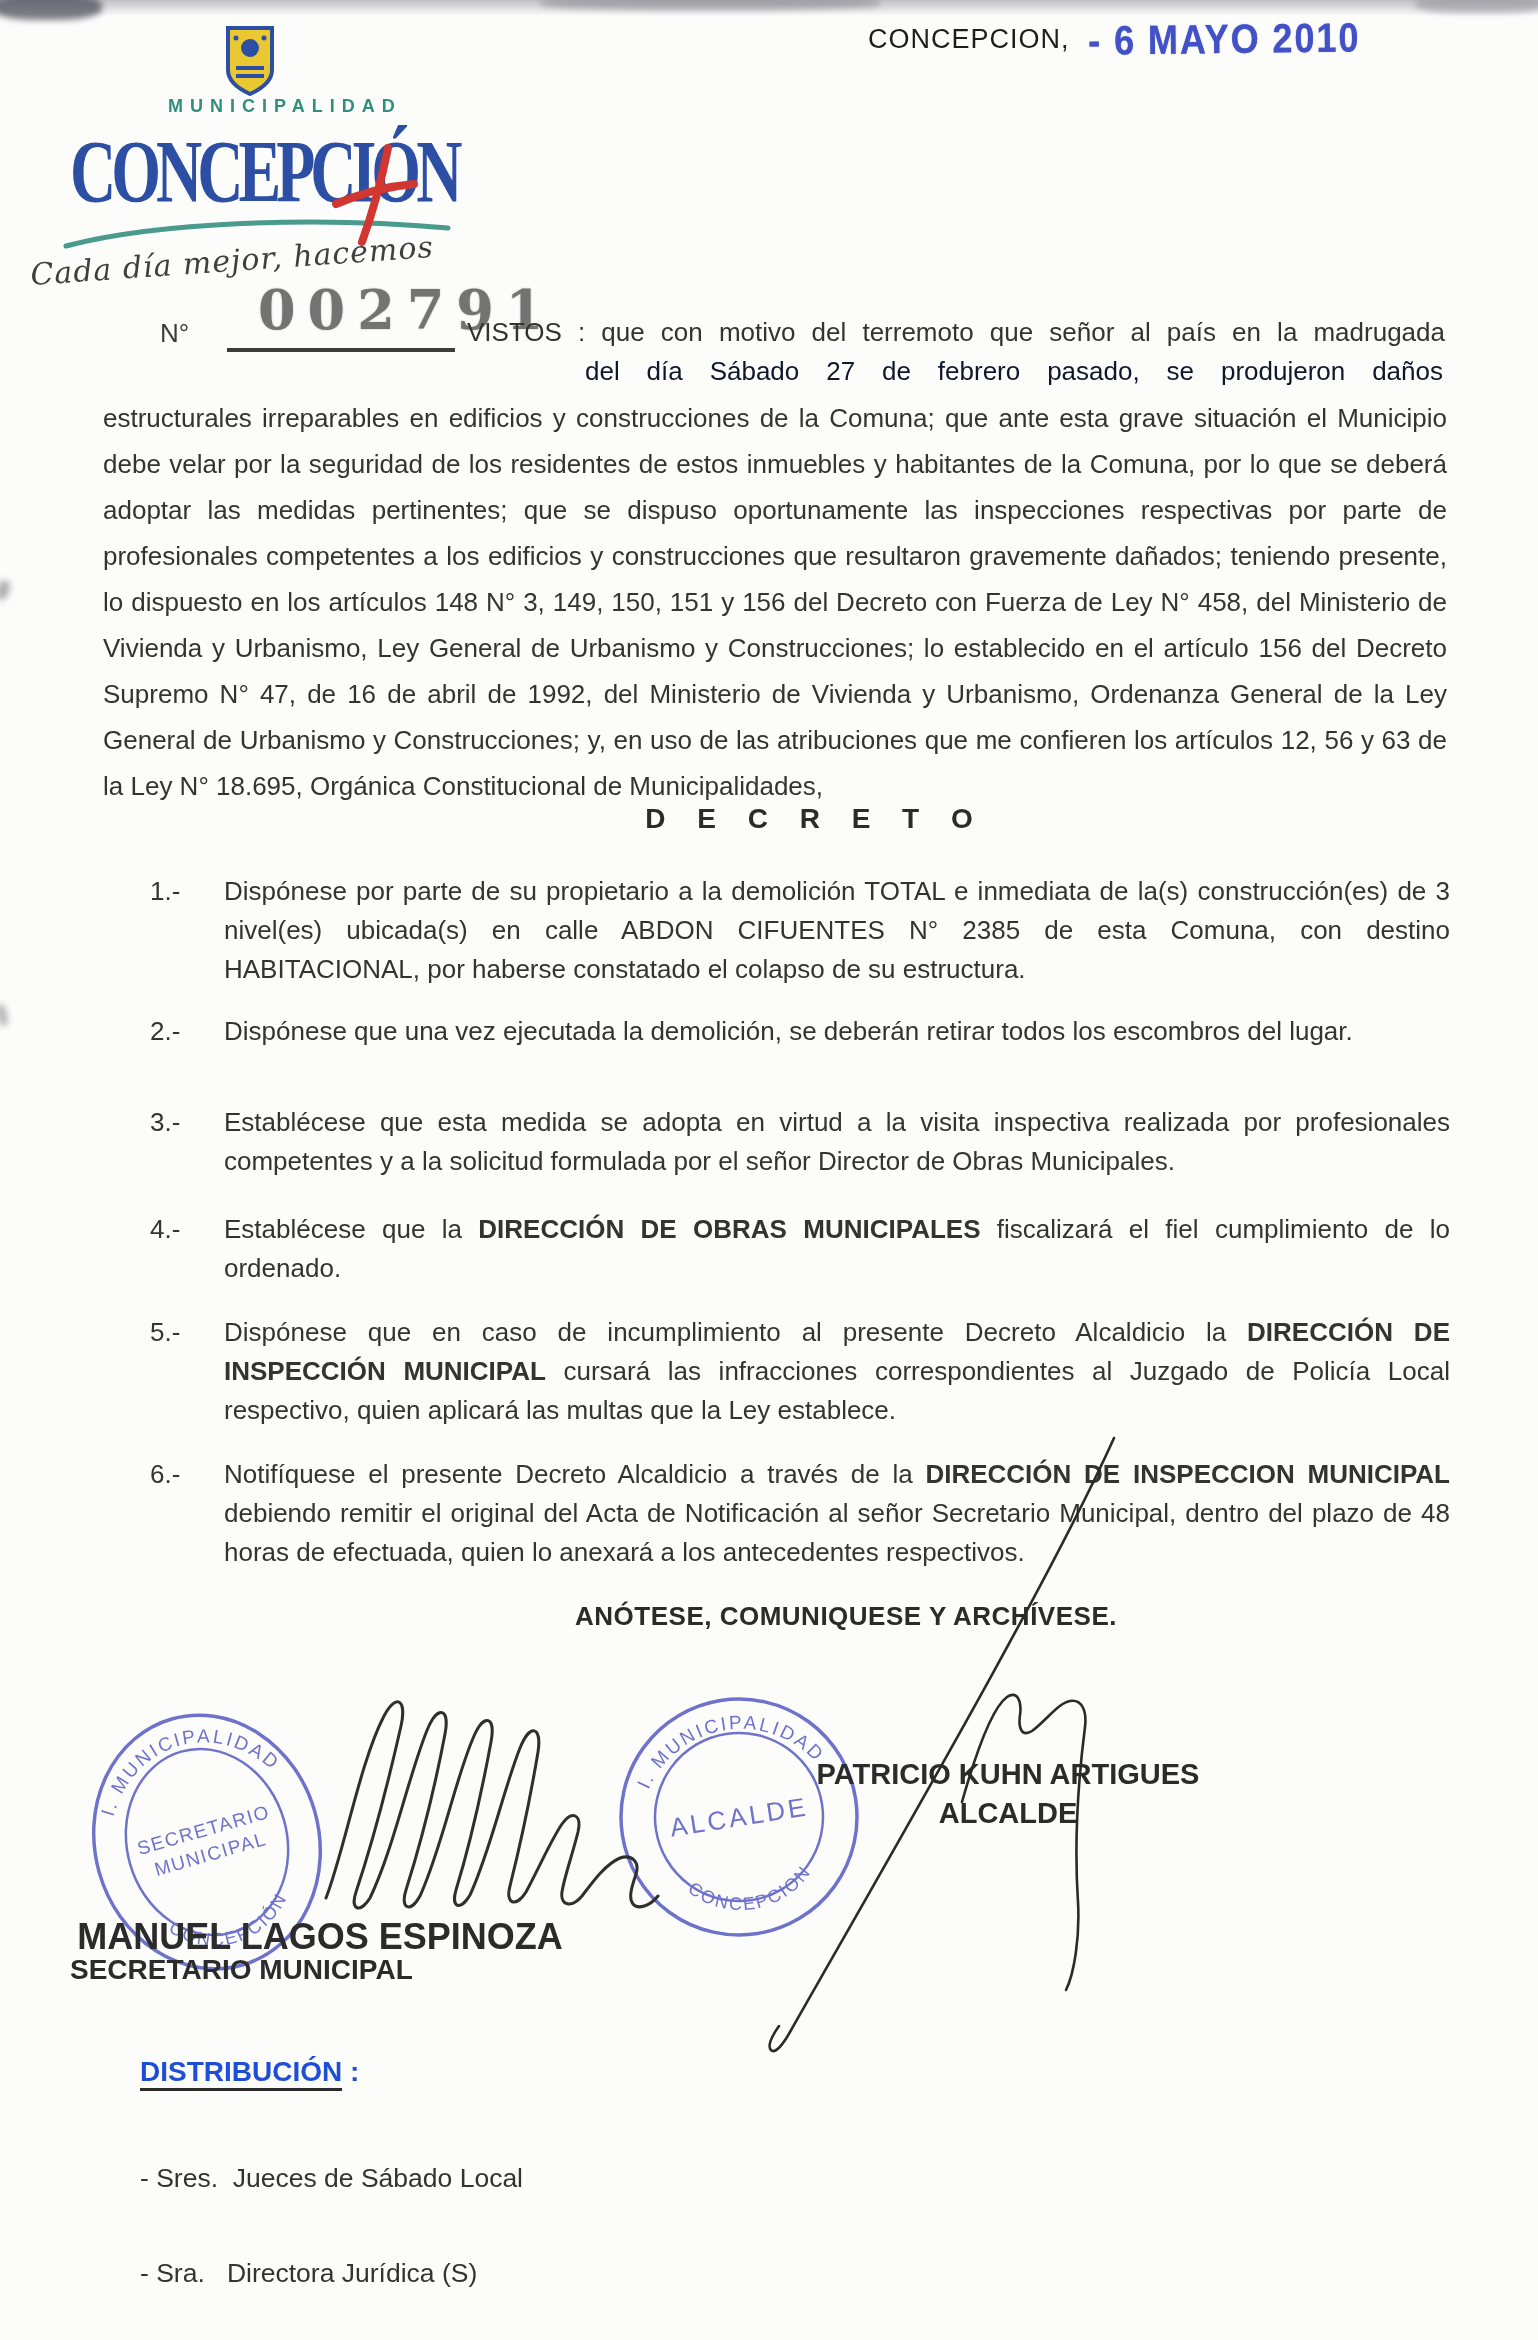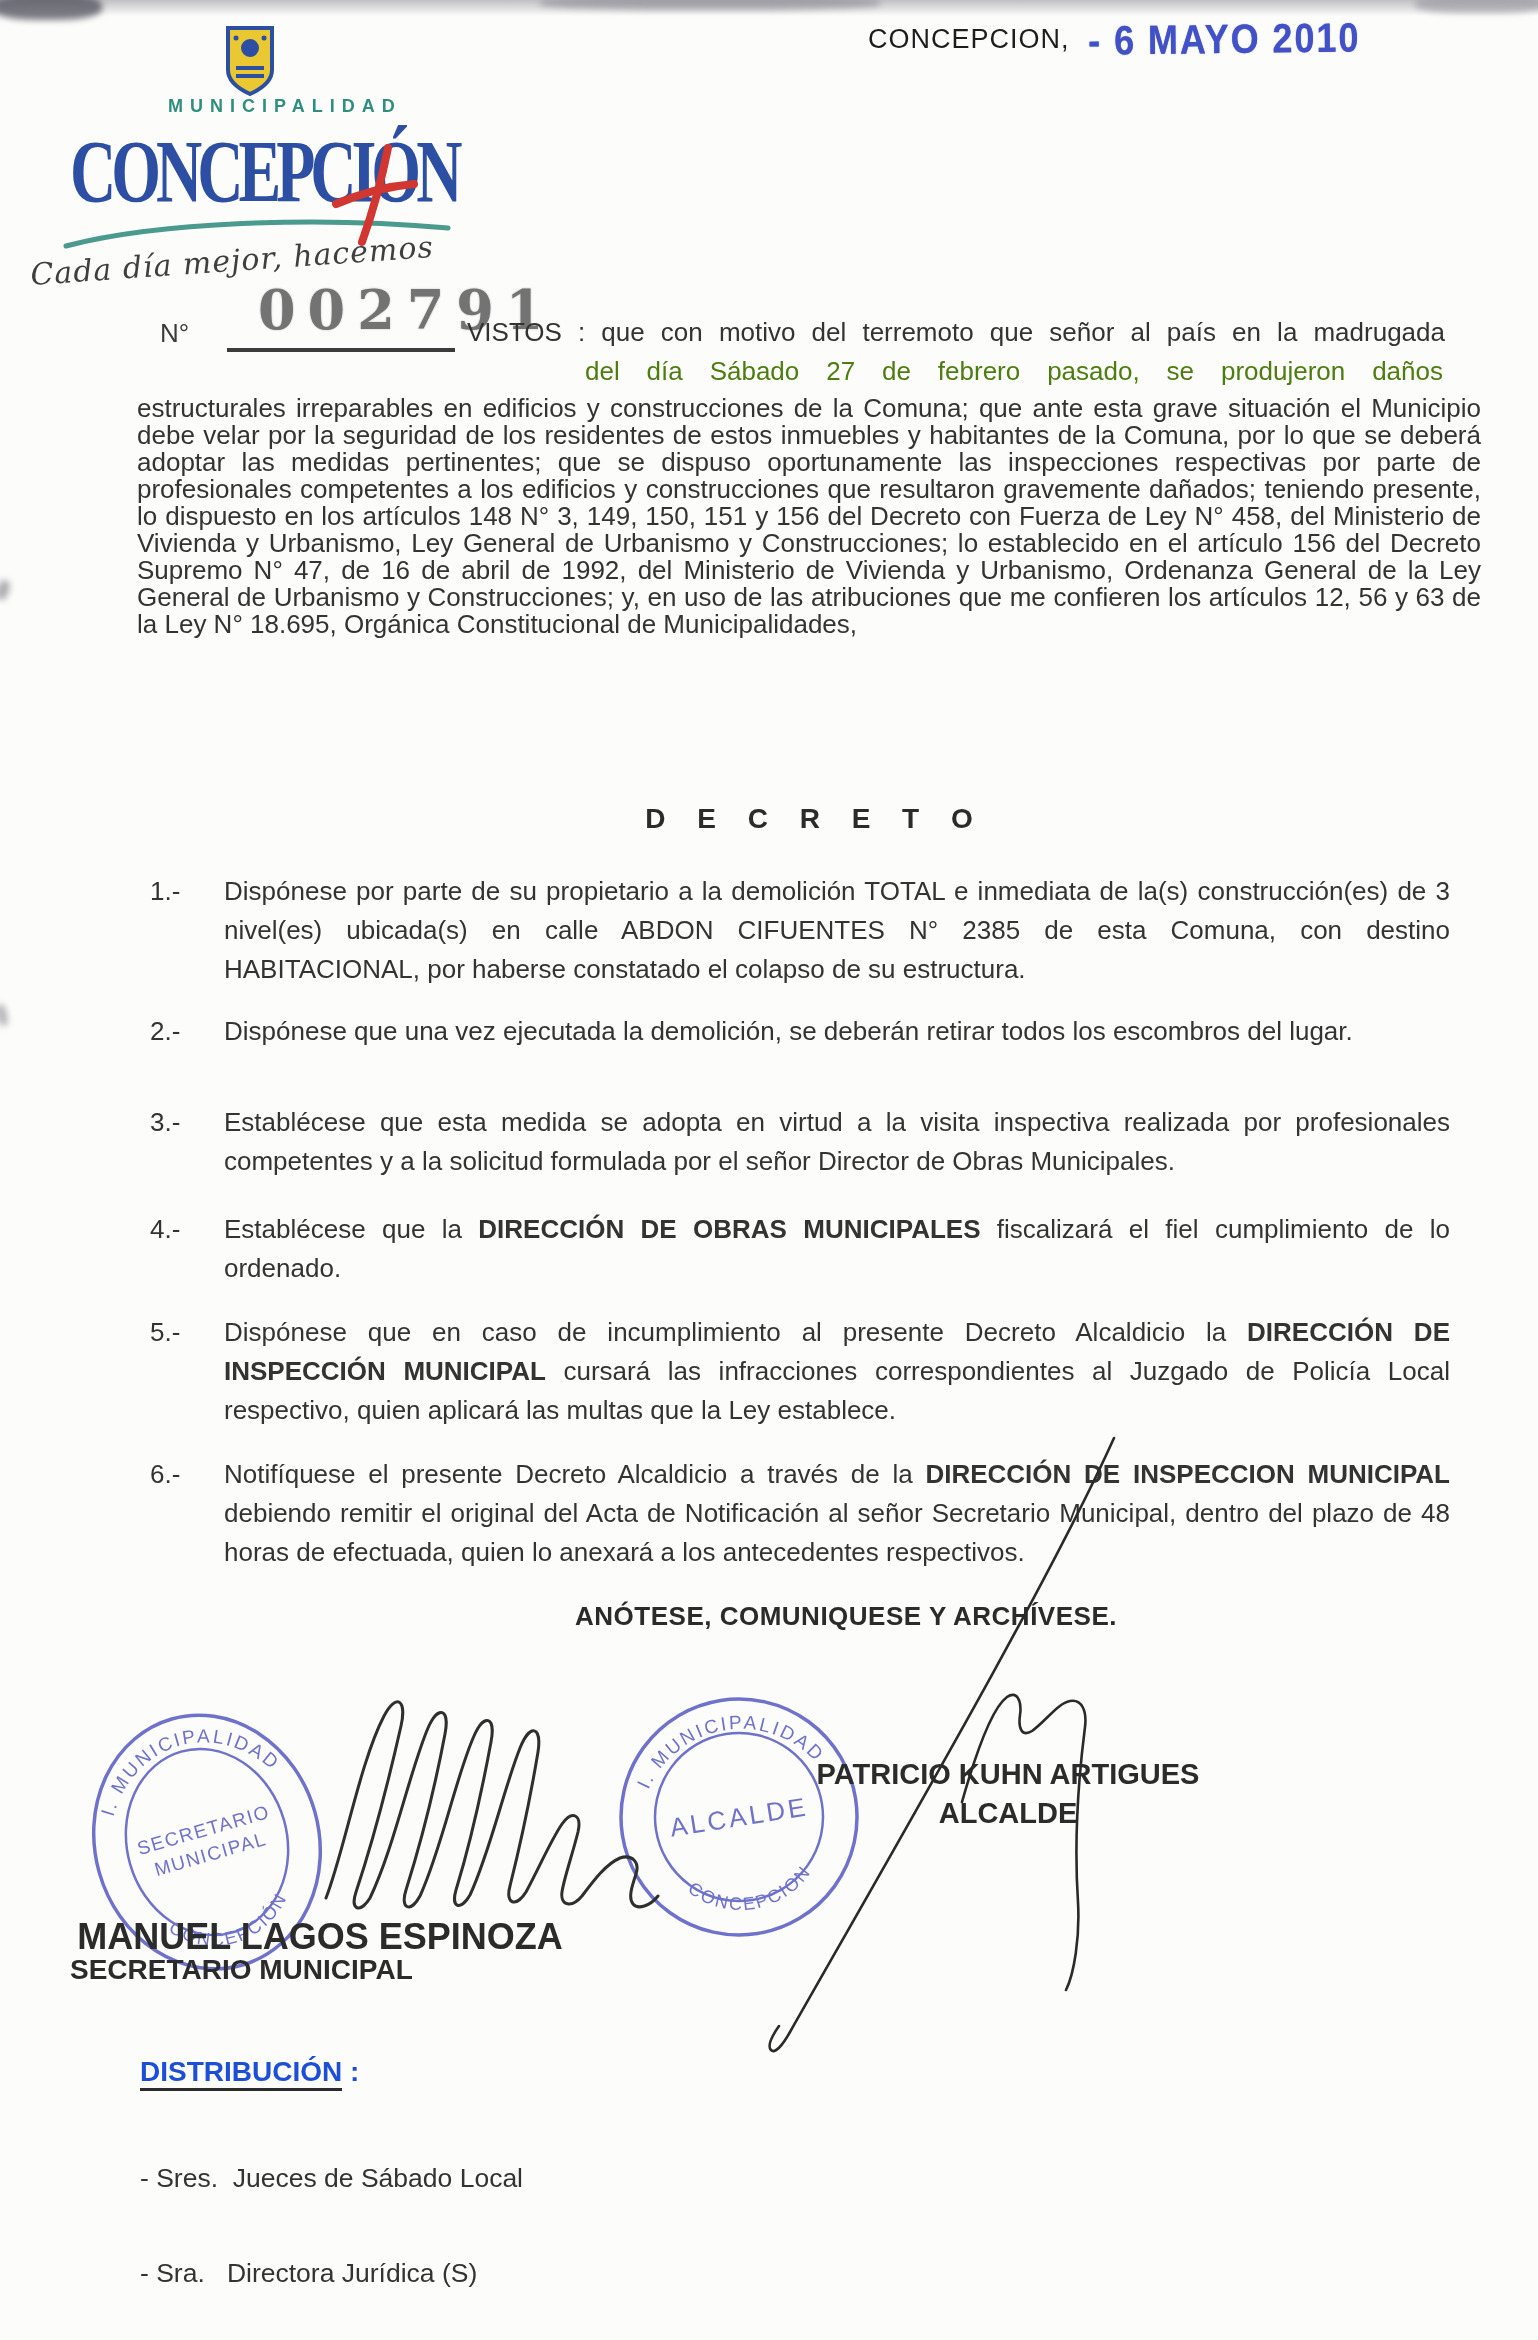--- a/index.html
+++ b/index.html
@@ -38,23 +38,23 @@
 
   
   .num-label{position:absolute;left:160px;top:318px;font-size:26px;color:#3a3a3a;}
   .num-stamp{position:absolute;left:258px;top:278px;font-family:"DejaVu Serif",serif;
     font-size:54px;font-weight:bold;color:#737373;letter-spacing:12px;
     text-shadow:0 0 2px #b5b5b5;}
   .num-underline{position:absolute;left:227px;top:348px;width:228px;height:4px;background:#3c3c3c;}
   .vistos1{position:absolute;left:467px;top:317px;width:978px;font-size:26px;
     text-align:justify;text-align-last:justify;color:#333;}
   .vistos2{position:absolute;left:585px;top:356px;width:858px;font-size:26px;
-    text-align:justify;text-align-last:justify;color:#4d7c0f;}
+    text-align:justify;text-align-last:justify;color:#0f172a;}
   .vistos-body{position:absolute;left:103px;top:395px;width:1344px;font-size:26px;
-    line-height:27px;text-align:justify;color:#333;margin-left:34px;}
+    line-height:46px;text-align:justify;color:#333;}
 
   .decreto-heading{position:absolute;left:150px;top:803px;width:1330px;text-align:center;
     font-size:28px;font-weight:bold;letter-spacing:12px;color:#2b2b2b;}
 
   .item{position:absolute;left:150px;width:1300px;display:flex;font-size:26px;line-height:39px;color:#333;}
   .item-num{width:74px;flex:0 0 74px;}
   .item-text{flex:1;text-align:justify;}
   .it1{top:872px;} .it2{top:1012px;} .it3{top:1103px;}
   .it4{top:1210px;} .it5{top:1313px;} .it6{top:1455px;}
 

